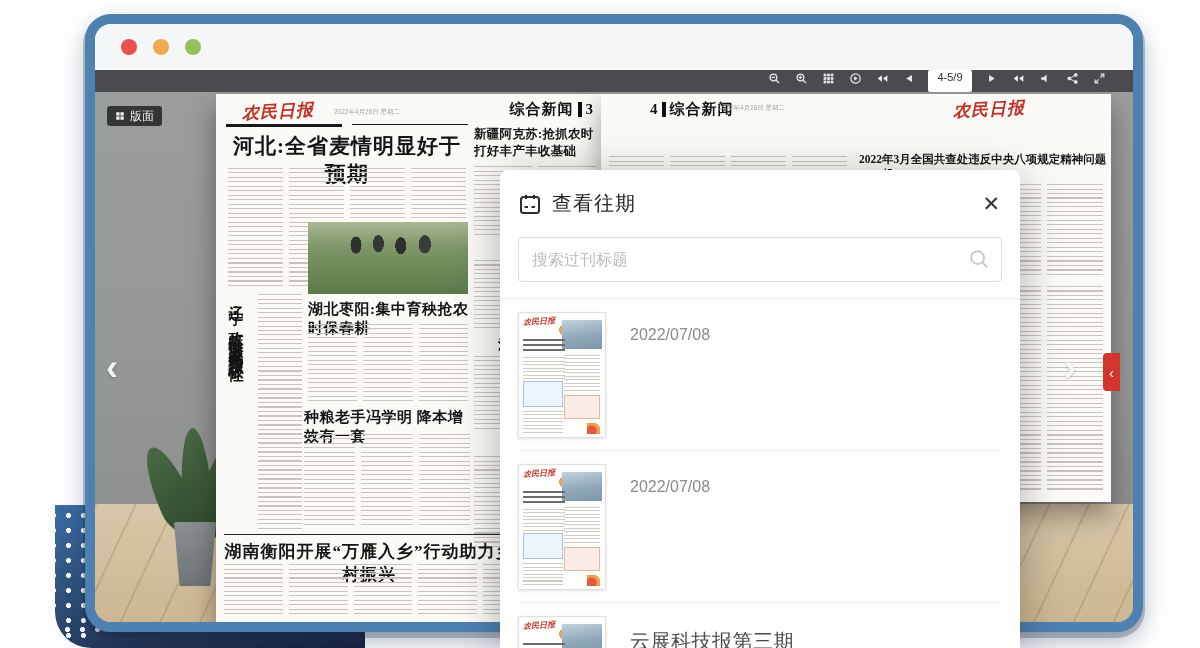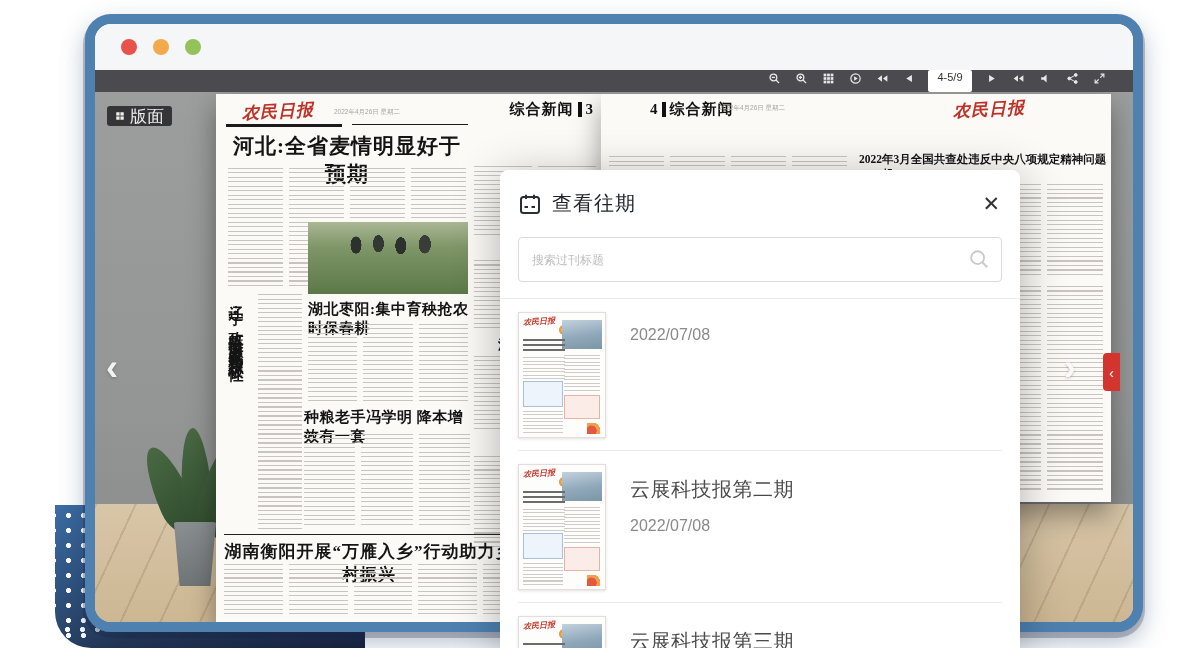--- a/index.html
+++ b/index.html
@@ -40,21 +40,21 @@
            background:linear-gradient(180deg,#d8c6a8,#cdb793),
                       #d3c1a2; }
   .floor::after { content:""; position:absolute; inset:0;
            background:repeating-linear-gradient(115deg, rgba(120,90,60,.20) 0 2px, transparent 2px 36px); }
   .leaf { position:absolute; background:linear-gradient(160deg,#4a6a44,#2e4a2c); border-radius:50% 50% 48% 52%/70% 70% 30% 30%; }
   .pot { position:absolute; left:76px; top:430px; width:48px; height:64px;
          background:linear-gradient(180deg,#8a8f91,#6f7476);
          clip-path:polygon(6% 0,94% 0,82% 100%,18% 100%); border-radius:6px; }
 
   .layout-btn { position:absolute; left:12px; top:14px; height:20px; padding:0 8px;
-                background:rgba(45,45,48,.92); border-radius:3px; color:#eee; font-size:17px;
+                background:rgba(45,45,48,.92); border-radius:3px; color:#eee; font-size:12px;
                 display:flex; align-items:center; gap:5px; cursor:pointer; }
   .layout-btn svg { width:10px; height:10px; }
 
   
   .sheet { position:absolute; background:#fbfaf7; box-shadow:0 12px 26px rgba(0,0,0,.38); }
   .sheet-left { left:121px; top:2px; width:385px; height:528px; }
   .sheet-right { left:506px; top:2px; width:510px; height:408px; }
 
   .masthead { color:#bf3127; font-weight:bold; font-style:italic; font-size:17px;
               font-family:"Liberation Serif", serif; transform:rotate(-3deg); letter-spacing:1px; }
@@ -95,21 +95,21 @@
   .modal { position:absolute; left:500px; top:170px; width:520px; height:478px; background:#fff;
            border-radius:8px 8px 0 0; box-shadow:0 8px 46px rgba(0,0,0,.30); z-index:50; overflow:hidden; }
   .modal-head { display:flex; align-items:center; padding:20px 20px 14px 18px; }
   .modal-title { font-size:20px; font-weight:normal; color:#22262a; margin-left:10px; letter-spacing:1px; }
   .modal-close { margin-left:auto; font-size:21px; color:#333; cursor:pointer; line-height:21px; }
   .cal-icon svg { display:block; }
 
   .search-row { display:flex; align-items:center; padding:6px 18px 16px; gap:12px; }
   .search-box { flex:1; position:relative; }
   .search-box input { width:100%; height:45px; border:1px solid #dcdcdc; border-radius:4px;
-                      font-size:12px; padding:0 40px 0 13px; color:#c2410c; outline:none;
+                      font-size:16px; padding:0 40px 0 13px; color:#c2410c; outline:none;
                       font-family:"Liberation Sans", sans-serif; }
   .search-box input::placeholder { color:#bdbdbd; }
   .search-glyph { position:absolute; right:12px; top:11px; width:22px; height:22px; }
   .date-btn { width:158px; height:47px; background:#222228; color:#fff; border:none; border-radius:4px;
               font-size:16px; display:flex; align-items:center; justify-content:center; gap:9px;
               cursor:pointer; font-family:"Liberation Sans", sans-serif; letter-spacing:1px; }
 
   .issue-list { border-top:1px solid #ececec; padding:0 18px; }
   .issue { display:flex; gap:24px; padding:13px 0 12px; border-bottom:1px solid #ececec; cursor:pointer; }
   .issue-title { font-size:20px; color:#4a4a4a; margin-top:12px; letter-spacing:.5px; }
@@ -262,20 +262,21 @@
         </div>
 
         <div class="h-serif hl-main" style="position:absolute; left:10px; top:30px; width:242px;">河北:全省麦情明显好于预期</div>
         <div class="cols" style="position:absolute; left:12px; top:74px; width:238px; height:118px;">
             <i></i>
             <i></i>
             <i></i>
             <i></i>
           </div>
 
+        <div class="h-serif hl-sm" style="position:absolute; left:258px; top:32px; width:122px;">新疆阿克苏:抢抓农时打好丰产丰收基础</div>
         <div class="cols" style="position:absolute; left:258px; top:72px; width:122px; height:70px;">
             <i></i>
             <i></i>
           </div>
         <div class="subhead" style="position:absolute; left:292px; top:148px;">吉林</div>
         <div class="cols" style="position:absolute; left:258px; top:166px; width:122px; height:72px;">
             <i></i>
             <i></i>
           </div>
         <div class="subhead" style="position:absolute; left:282px; top:242px;">河南通许</div>
@@ -416,21 +417,20 @@
           <div class="t-photo"></div>
           <div class="t-hbar"></div>
           <div class="t-l" style="left:4px; top:44px; width:42px; height:22px;"></div>
           <div class="t-l" style="right:5px; top:42px; width:36px; height:36px;"></div>
           <div class="t-blue"></div>
           <div class="t-red"></div>
           <div class="t-l" style="left:4px; top:98px; width:40px; height:22px;"></div>
           <div class="t-flag"></div>
         </div>
         <div>
-          <div class="issue-title">云展科技报第二期</div>
           <div class="issue-date">2022/07/08</div>
         </div>
       </div>
 
       <div class="issue" style="border-bottom:none;">
         <div class="thumb">
           <span class="t-mast">农民日报</span>
           <span class="t-stamp"></span>
           <div class="t-photo"></div>
           <div class="t-hbar"></div>

